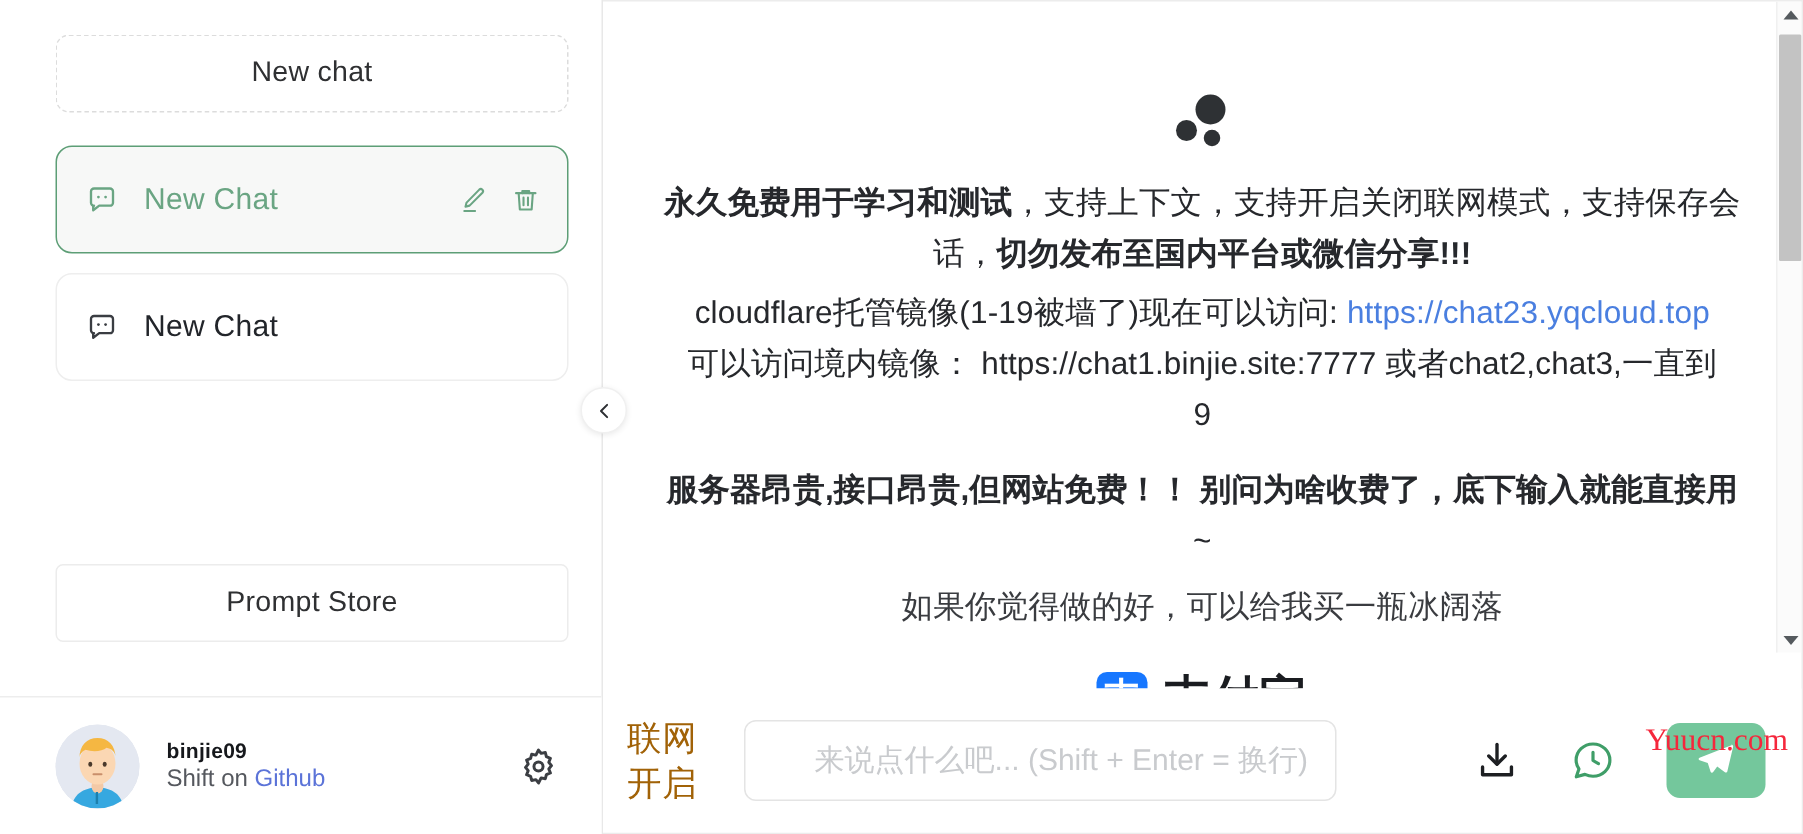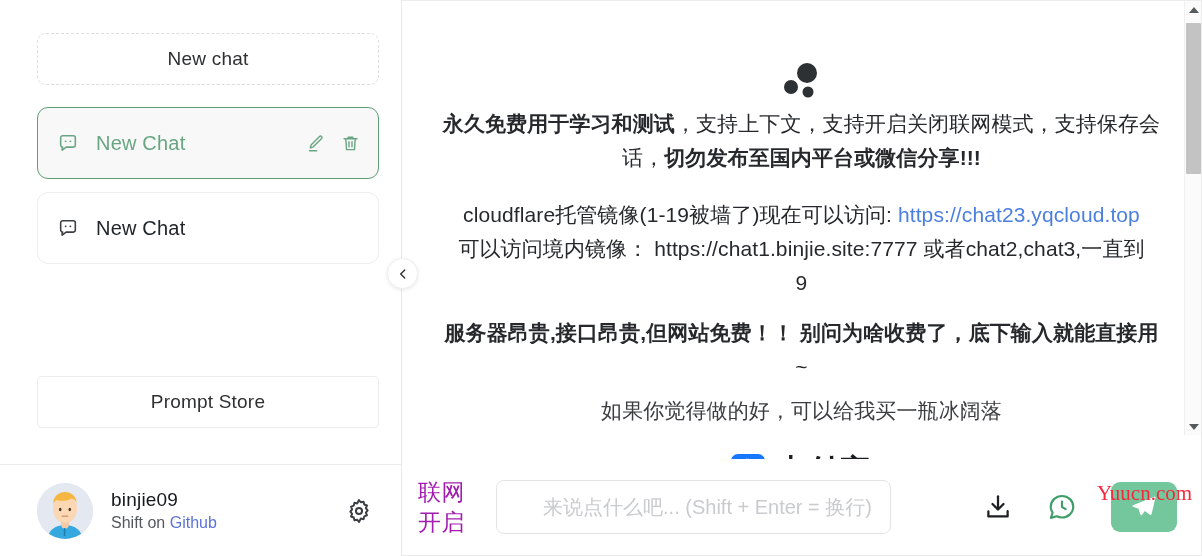--- a/index.html
+++ b/index.html
@@ -21,21 +21,21 @@
     position: relative;
     width: 402px;
     height: 556px;
     background: #ffffff;
     border-right: 1px solid #e8e8e8;
     display: flex;
     flex-direction: column;
     box-shadow: 1px 0 3px rgba(0,0,0,0.04);
   }
   .sidebar-top {
-    padding: 33px 22px 0 37px;
+    padding: 23px 22px 0 37px;
     flex: 0 0 auto;
   }
   .new-chat-btn {
     height: 52px;
     border: 1px dashed #dcdcdc;
     border-radius: 9px;
     background: #ffffff;
     display: flex;
     align-items: center;
     justify-content: center;
@@ -102,21 +102,21 @@
   }
   .avatar {
     width: 56px; height: 56px;
     border-radius: 50%;
     flex: 0 0 auto;
     overflow: hidden;
     background: radial-gradient(circle at 40% 32%, #e9ecf3 0%, #dfe3ec 60%, #d2d8e4 100%);
     position: relative;
   }
   .user-meta { margin-left: 18px; flex: 1 1 auto; }
-  .user-name { font-size: 19px; font-weight: normal; color: #16181c; letter-spacing: .2px;}
+  .user-name { font-size: 14px; font-weight: bold; color: #16181c; letter-spacing: .2px;}
   .user-sub { font-size: 16px; color: #55585e; margin-top: 3px; }
   .user-sub .gh { color: #5b73d8; }
   .gear { width: 28px; height: 28px; cursor: pointer; display:block; }
 
   
   .collapse-toggle {
     position: absolute;
     left: 387px; top: 258px;
     width: 31px; height: 31px;
     border-radius: 50%;
@@ -148,22 +148,22 @@
   .logo-wrap { display: flex; justify-content: center; margin-top: 38px; }
   .msg-block {
     text-align: center;
     color: #26282c;
     max-width: 720px;
     margin: 0 auto;
   }
   .line { font-size: 21px; line-height: 34px; letter-spacing: .1px; }
   .line b { font-weight: bold; }
   .line a, .linkblue { color: #4a7fe0; text-decoration: none; }
-  .p1 { }
-  .p2 { margin-top: 23px; }
+  .p1 { margin-top: 12px; }
+  .p2 { margin-top: 5px; }
   .p3 { margin-top: 16px; font-weight: bold; }
   .p4 { margin-top: 10px; color: #3a3c40; }
   .alipay-wrap { display: flex; justify-content: center; align-items: center; margin-top: 22px; }
   .alipay-mark {
     width: 34px; height: 34px;
     background: #1777ff;
     border-radius: 7px;
     display: flex; align-items: center; justify-content: center;
     color: #fff; font-size: 24px; font-weight: bold; line-height: 1;
   }
@@ -214,21 +214,21 @@
     height: 96px;
     display: flex;
     align-items: center;
     padding: 0 18px 0 16px;
     background: #ffffff;
     position: relative;
   }
   .net-toggle {
     flex: 0 0 auto;
     width: 58px;
-    color: #a21caf;
+    color: #a16207;
     font-size: 23px;
     line-height: 30px;
     font-weight: 500;
     text-align: left;
     cursor: pointer;
     letter-spacing: .5px;
   }
   .input-box {
     flex: 1 1 auto;
     height: 54px;

